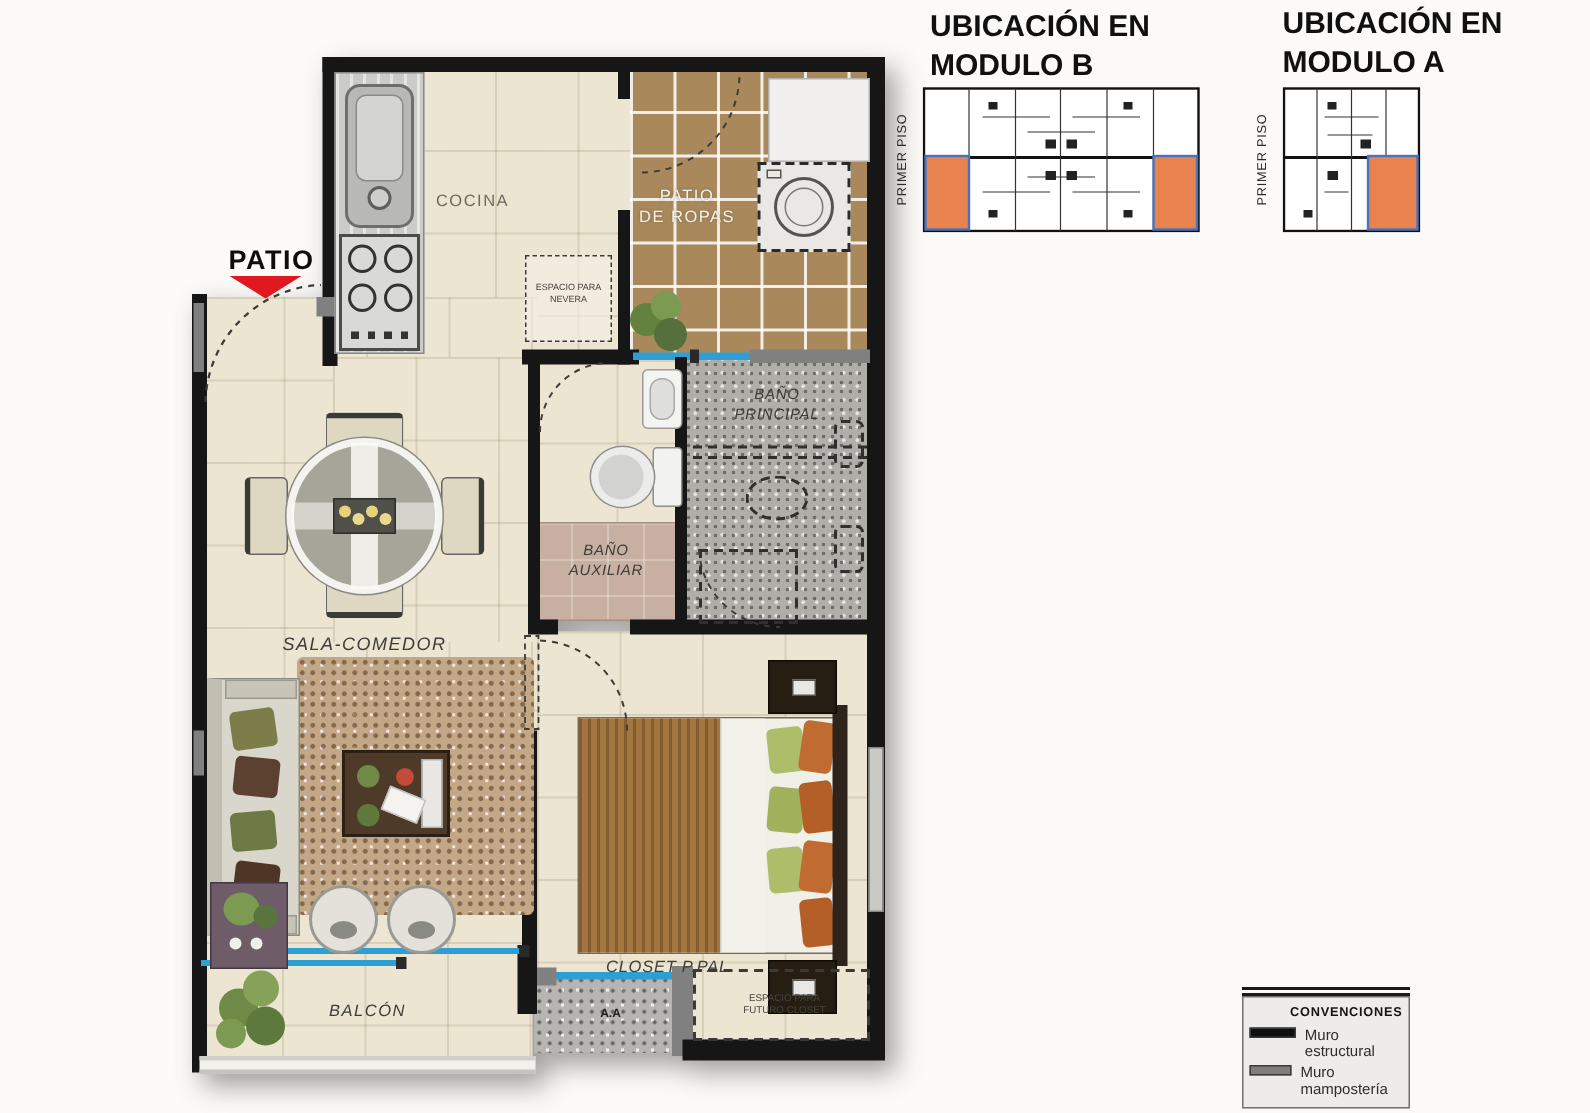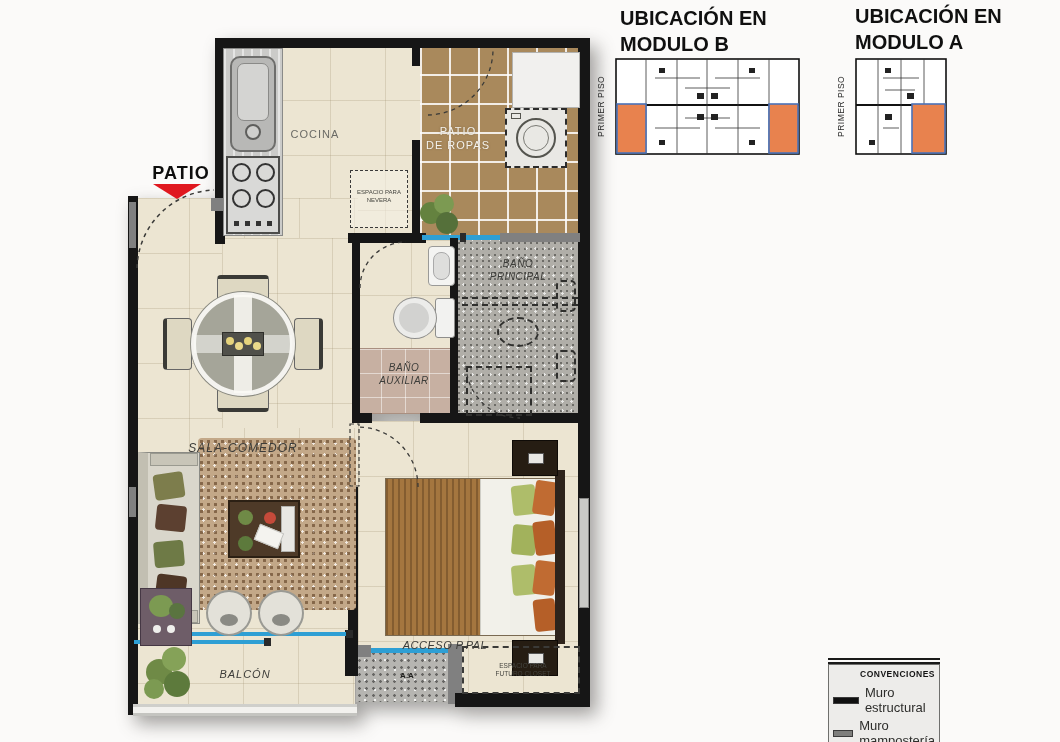--- a/index.html
+++ b/index.html
@@ -57,21 +57,21 @@
 
   
   .key-title{font-size:20px;font-weight:bold;color:#101010;line-height:1.3;white-space:pre-line;}
   .floor-vert{writing-mode:vertical-rl;transform:rotate(180deg);font-size:8.5px;color:#2a2a2a;
               letter-spacing:.5px;text-align:center;height:97px;}
 
   
   .legend{background:#edecea;border:1px solid #6f6f6d;}
   .legend-rule{height:2px;background:#1a1a1a;}
   .legend-title{font-size:8.5px;font-weight:bold;letter-spacing:.5px;color:#141414;text-align:right;}
-  .legend-item{display:flex;align-items:center;gap:6px;font-size:13px;color:#2d2d2b;}
+  .legend-item{display:flex;gap:6px;font-size:10px;color:#2d2d2b;}
   .legend-sw{width:34px;height:7px;border:1px solid #3b3b3b;}
 
   svg{display:block;}
 </style>
 </head>
 <body>
 
 <div class="stage">
 
   <div class="plan">
@@ -253,22 +253,22 @@
       <rect x="350" y="424" width="9" height="62" fill="none" stroke="#3a3a38" stroke-width="1.2" stroke-dasharray="4 3"></rect>
     </svg>
 
     <div class="lbl room-lbl" style="left:265px;top:128px;width:100px;">COCINA</div>
     <div class="lbl room-lbl white-lbl" style="left:408px;top:125px;width:100px;">PATIO
 DE ROPAS</div>
     <div class="lbl dark-lbl" style="left:468px;top:258px;width:100px;font-size:10px;letter-spacing:.5px;">BAÑO
 PRINCIPAL</div>
     <div class="lbl dark-lbl" style="left:354px;top:362px;width:100px;font-size:10px;letter-spacing:.5px;">BAÑO
 AUXILIAR</div>
-    <div class="lbl dark-lbl" style="left:168px;top:441px;width:150px;font-size:12px;letter-spacing:1px;">SALA-COMEDOR</div>
-    <div class="lbl dark-lbl" style="left:385px;top:639px;width:120px;font-size:11px;letter-spacing:.5px;">ACCESO P.PAL</div>
+    <div class="lbl dark-lbl" style="left:168px;top:422px;width:150px;font-size:12px;letter-spacing:1px;">SALA-COMEDOR</div>
+    <div class="lbl dark-lbl" style="left:385px;top:639px;width:120px;font-size:11px;letter-spacing:.5px;">CLOSET P.PAL</div>
     <div class="lbl dark-lbl" style="left:195px;top:668px;width:100px;font-size:11px;letter-spacing:1px;">BALCÓN</div>
     <div class="lbl" style="left:382px;top:671px;width:50px;font-size:8px;font-weight:bold;color:#20201e;">A.A</div>
     <div class="lbl tiny-lbl" style="left:478px;top:662px;width:90px;">ESPACIO PARA
 FUTURO CLOSET</div>
   </div>
 
   <div class="lbl acceso-txt" style="left:146px;top:162px;width:70px;">PATIO</div>
   <div class="abs acceso-arrow" style="left:153px;top:184px;"></div>
 
   <div class="abs key-title" style="left:620px;top:5px;width:190px;">UBICACIÓN EN

